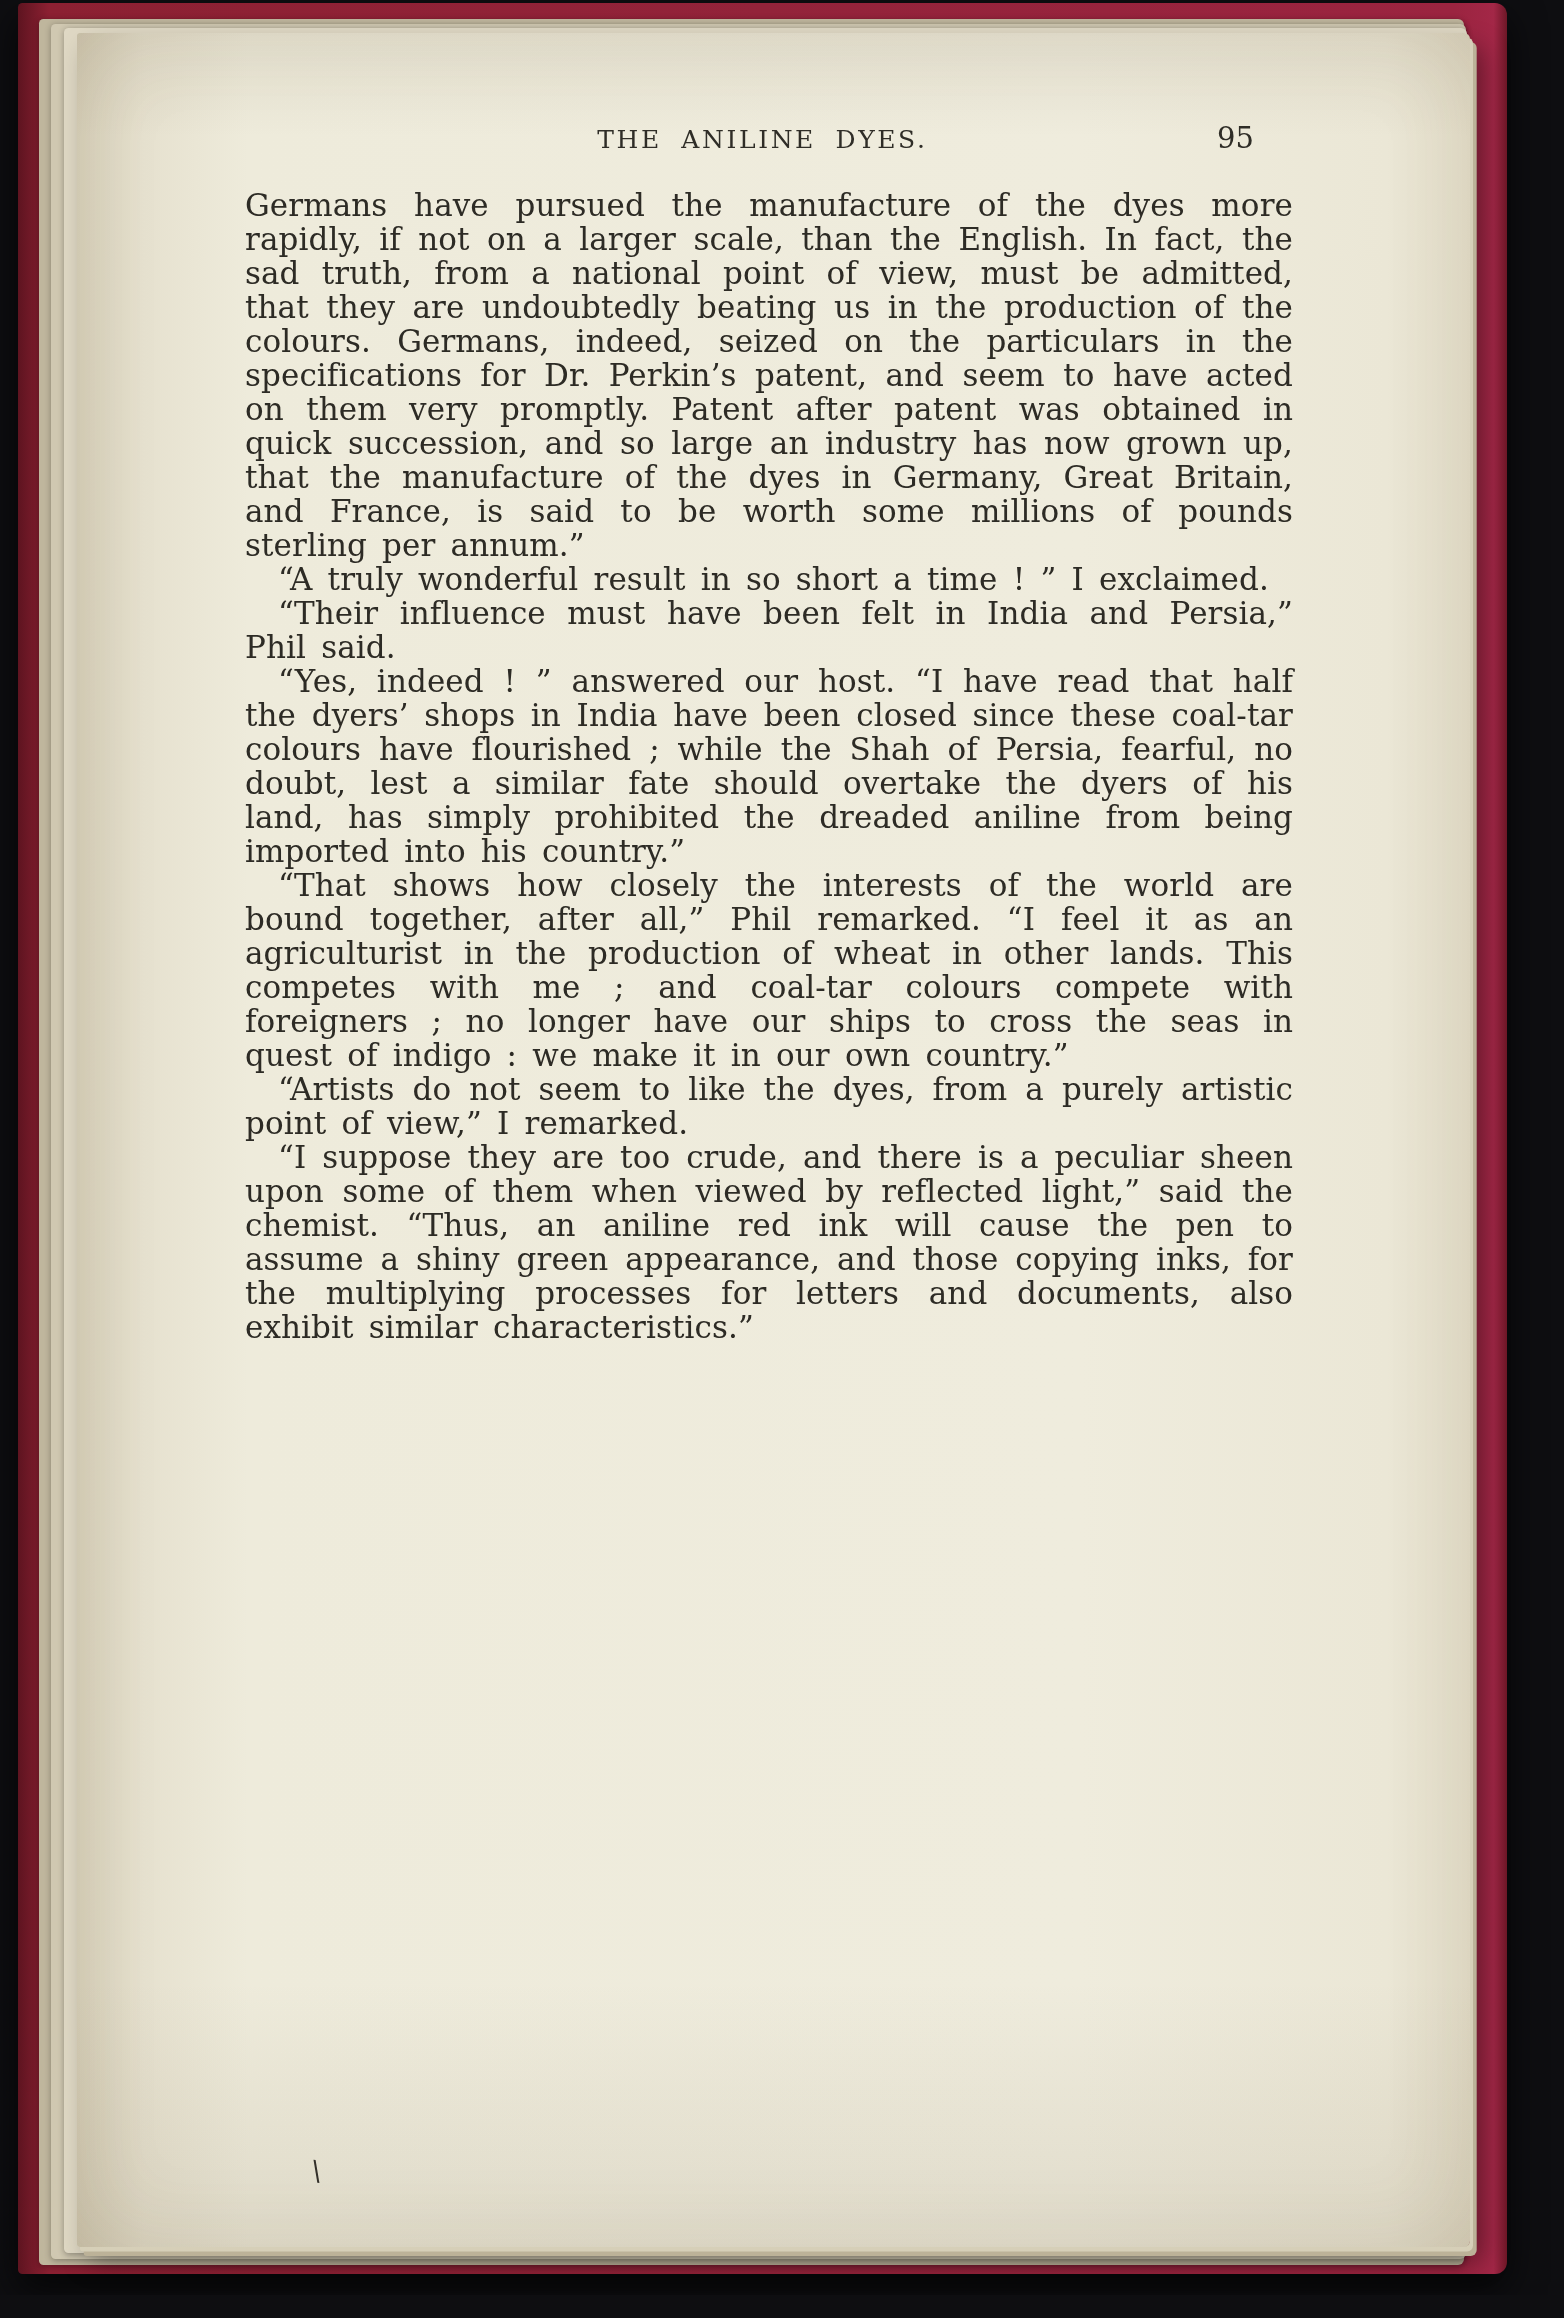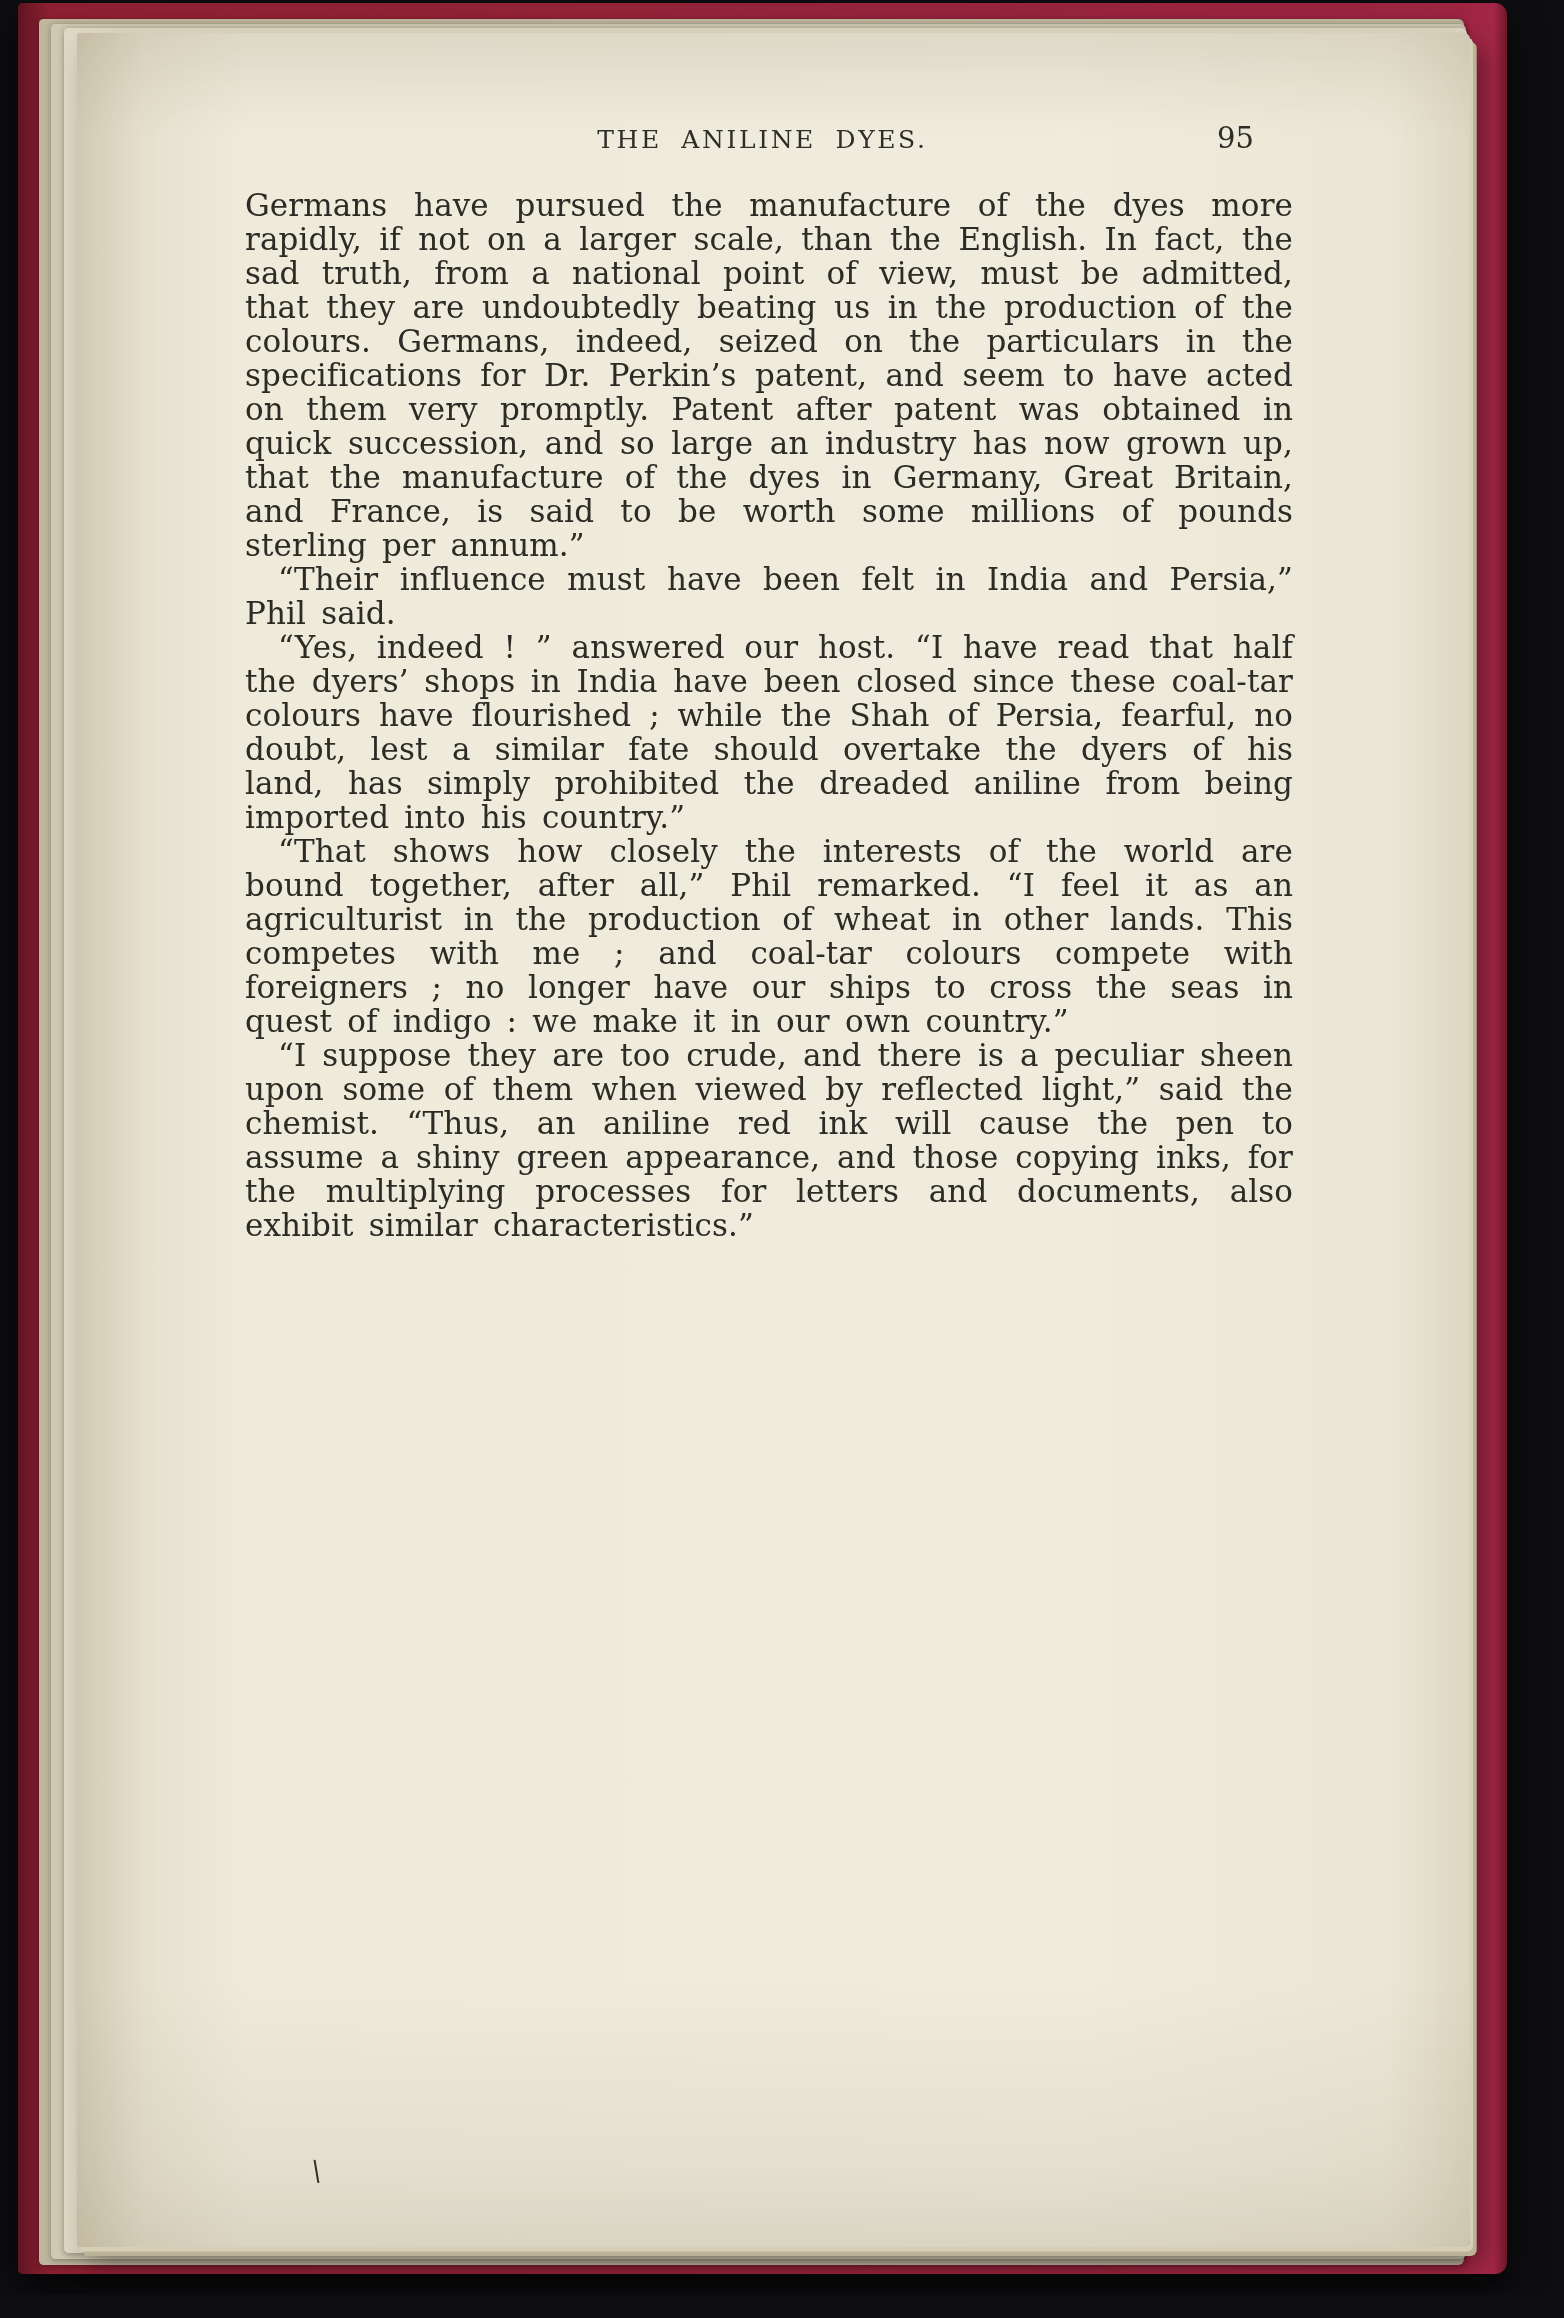--- a/index.html
+++ b/index.html
@@ -96,21 +96,23 @@
   <div class="edge edge-3"></div>
   <div class="edge edge-2"></div>
   <div class="edge edge-1"></div>
   <div class="page">
     <div class="content">
       <div class="pheader">
         <span class="ptitle">THE ANILINE DYES.</span>
         <span class="pnum">95</span>
       </div>
       <p class="para">Germans have pursued the manufacture of the dyes more rapidly, if not on a larger scale, than the English. In fact, the sad truth, from a national point of view, must be admitted, that they are undoubtedly beating us in the production of the colours. Germans, indeed, seized on the particulars in the specifications for Dr. Perkin’s patent, and seem to have acted on them very promptly. Patent after patent was obtained in quick succession, and so large an industry has now grown up, that the manufacture of the dyes in Germany, Great Britain, and France, is said to be worth some millions of pounds sterling per annum.”</p>
+      <p class="para indent">“A truly wonderful result in so short a time&nbsp;!&nbsp;” I exclaimed.</p>
       <p class="para indent">“Their influence must have been felt in India and Persia,” Phil said.</p>
       <p class="para indent">“Yes, indeed&nbsp;!&nbsp;” answered our host. “I have read that half the dyers’ shops in India have been closed since these coal-tar colours have flourished&nbsp;; while the Shah of Persia, fearful, no doubt, lest a similar fate should overtake the dyers of his land, has simply prohibited the dreaded aniline from being imported into his country.”</p>
       <p class="para indent">“That shows how closely the interests of the world are bound together, after all,” Phil remarked. “I feel it as an agriculturist in the production of wheat in other lands. This competes with me&nbsp;; and coal-tar colours compete with foreigners&nbsp;; no longer have our ships to cross the seas in quest of indigo&nbsp;: we make it in our own country.”</p>
+      <p class="para indent">“Artists do not seem to like the dyes, from a purely artistic point of view,” I remarked.</p>
       <p class="para indent">“I suppose they are too crude, and there is a peculiar sheen upon some of them when viewed by reflected light,” said the chemist. “Thus, an aniline red ink will cause the pen to assume a shiny green appearance, and those copying inks, for the multiplying processes for letters and documents, also exhibit similar characteristics.”</p>
     </div>
     <div class="ink">\</div>
   </div>
 </div>
 
 
 </body></html>

